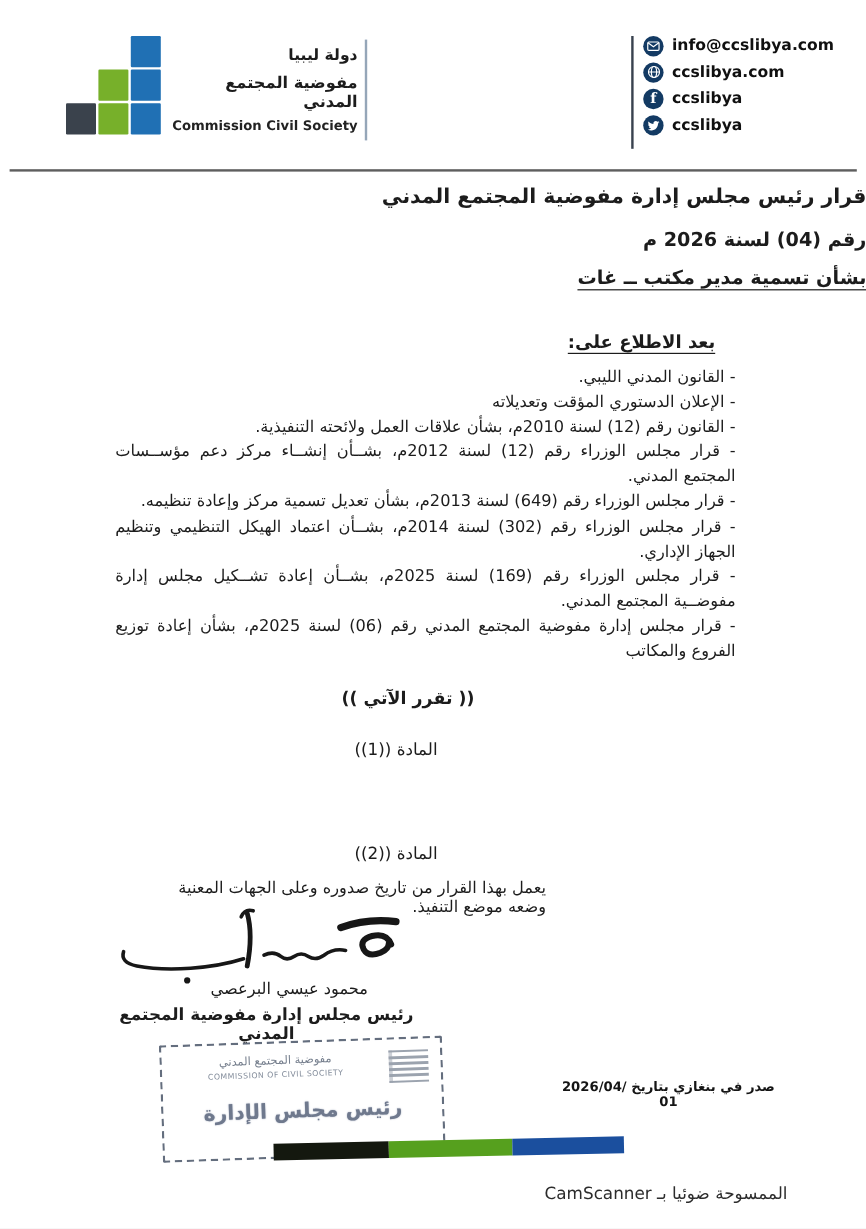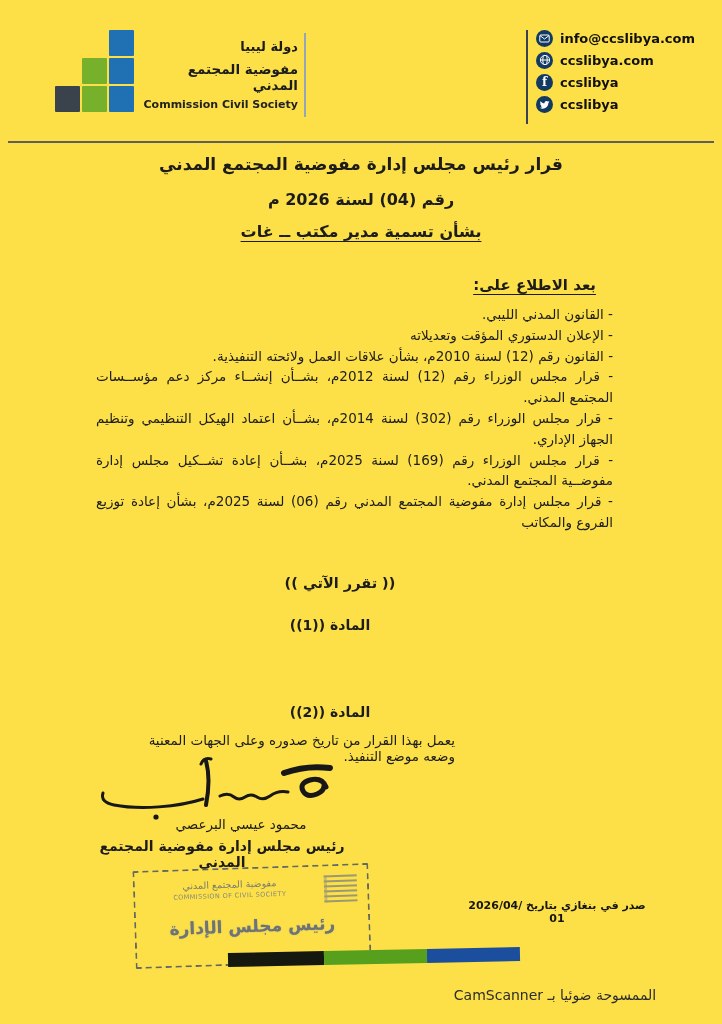--- a/index.html
+++ b/index.html
@@ -1,18 +1,18 @@
 <!DOCTYPE html>
 <html><head>
 <meta charset="utf-8">
 <style>
   html,body{margin:0;padding:0;background:#e9e9e9;}
   .page{
     position:relative;width:722px;height:1024px;margin:0 auto;
-    background:#fde047;overflow:hidden;
+    background:#ffffff;overflow:hidden;
     font-family:"DejaVu Sans",sans-serif;color:#1c1c1c;
   }
   
   .logo-grid{position:absolute;left:55px;top:30px;display:grid;
     grid-template-columns:repeat(3,25px);grid-template-rows:repeat(3,26px);gap:2px;}
   .cell{width:25px;height:26px;border-radius:1px;}
   .c-blue{background:#2070b4;}
   .c-green{background:#77b02а;}
   .c-green{background:#77b02a;}
   .c-dark{background:#3a424c;}
@@ -26,34 +26,34 @@
   .contacts{position:absolute;left:536px;top:27px;width:178px;}
   .contact-row{display:flex;align-items:center;gap:7px;height:22.2px;direction:ltr;}
   .badge{width:17px;height:17px;border-radius:50%;background:#133a63;display:flex;
     align-items:center;justify-content:center;flex:0 0 17px;}
   .badge svg{display:block;}
   .glyph-f{color:#fff;font-weight:700;font-size:12px;line-height:1;font-family:"DejaVu Serif",serif;}
   .contact-text{font-size:13px;font-weight:600;color:#101010;}
   .pin-wrap{width:17px;height:20px;flex:0 0 17px;}
   .header-rule{position:absolute;left:8px;right:8px;top:141px;border-top:2px solid #5e5e5e;}
   
-  .title-block{position:absolute;left:0;right:0;top:154px;text-align:center;direction:rtl;}
+  .title-block{position:absolute;left:0;right:0;top:154px;direction:rtl;}
   .title-l1{font-size:17px;font-weight:700;}
   .title-l2{font-size:16px;font-weight:700;margin-top:16px;}
   .title-l3{font-size:16px;font-weight:700;margin-top:13px;text-decoration:underline;text-underline-offset:4px;}
   
   .preamble-heading{position:absolute;right:126px;top:276px;font-size:15px;font-weight:700;
     direction:rtl;text-decoration:underline;text-underline-offset:4px;}
   .preamble-list{position:absolute;left:96px;width:517px;top:304px;direction:rtl;
     font-size:13.5px;line-height:20.8px;text-align:justify;}
   
   .decision-heading{position:absolute;left:0;width:680px;top:575px;text-align:center;
     font-size:14.5px;font-weight:700;direction:rtl;}
   .article-title{position:absolute;left:0;width:660px;text-align:center;
-    font-size:14px;font-weight:700;direction:rtl;}
+    font-size:14px;font-weight:400;direction:rtl;}
   .a1-title{top:617px;}
   .a2-title{top:704px;}
   .a1-body{position:absolute;left:96px;width:517px;top:645px;direction:rtl;
     text-align:right;font-size:13.5px;}
   .a1-prefix{font-weight:700;}
   .a1-name{font-weight:700;text-decoration:underline;text-underline-offset:3px;}
   .a2-body{position:absolute;left:130px;width:325px;top:732px;direction:rtl;
     text-align:right;font-size:13.5px;}
   
   .sig-svg{position:absolute;left:88px;top:749px;}
@@ -158,20 +158,21 @@
     <div class="title-l3">بشأن تسمية مدير مكتب ــ غات</div>
   </div>
 
   <div class="preamble-heading">بعد الاطلاع على:</div>
 
   <div class="preamble-list">
     <div>- القانون المدني الليبي.</div>
     <div>- الإعلان الدستوري المؤقت وتعديلاته</div>
     <div>- القانون رقم (12) لسنة 2010م، بشأن علاقات العمل ولائحته التنفيذية.</div>
     <div>- قرار مجلس الوزراء رقم (12) لسنة 2012م، بشــأن إنشــاء مركز دعم مؤســسات المجتمع المدني.</div>
+    <div>- قرار مجلس الوزراء رقم (649) لسنة 2013م، بشأن تعديل تسمية مركز وإعادة تنظيمه.</div>
     <div>- قرار مجلس الوزراء رقم (302) لسنة 2014م، بشــأن اعتماد الهيكل التنظيمي وتنظيم الجهاز الإداري.</div>
     <div>- قرار مجلس الوزراء رقم (169) لسنة 2025م، بشــأن إعادة تشــكيل مجلس إدارة مفوضــية المجتمع المدني.</div>
     <div>- قرار مجلس إدارة مفوضية المجتمع المدني رقم (06) لسنة 2025م، بشأن إعادة توزيع الفروع والمكاتب</div>
   </div>
 
   <div class="decision-heading">(( تقرر الآتي ))</div>
 
   <div class="article-title a1-title">المادة ((1))</div>
 
   <div class="article-title a2-title">المادة ((2))</div>

